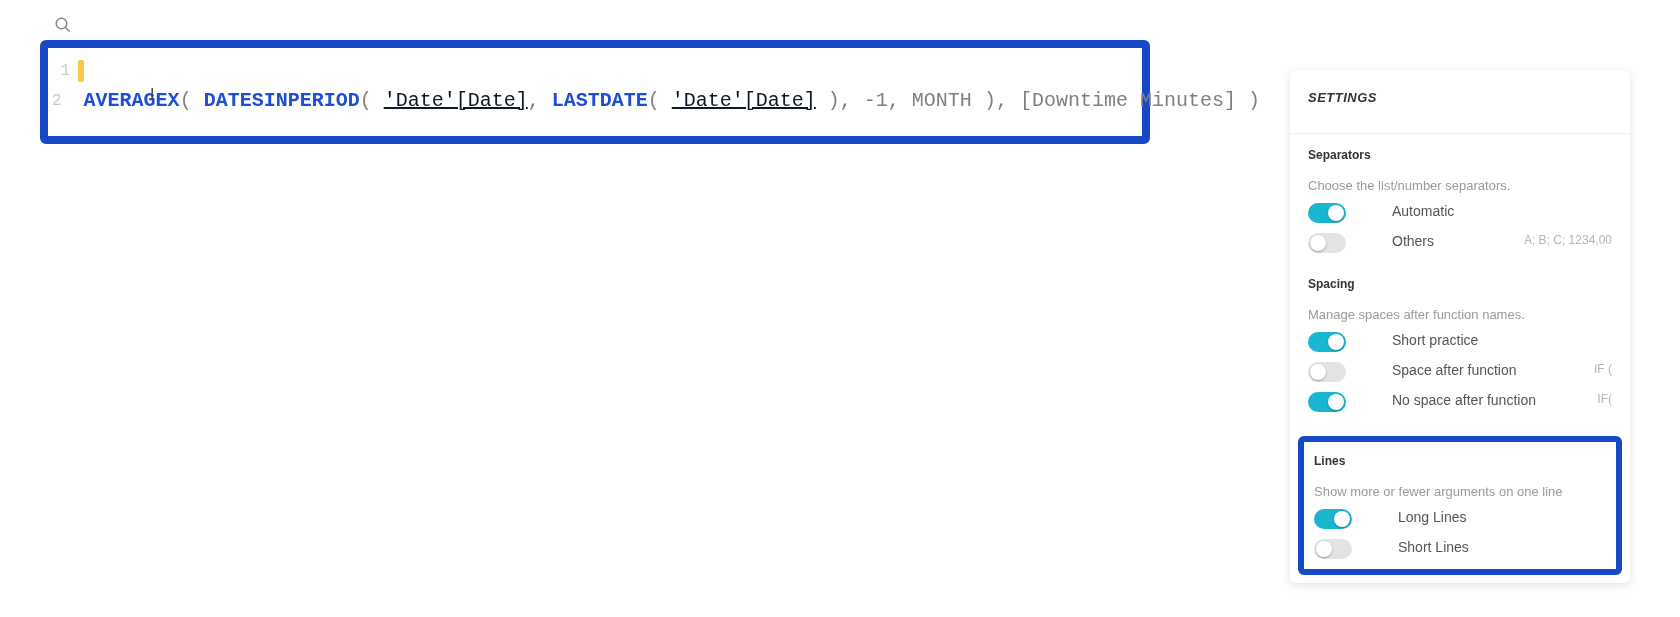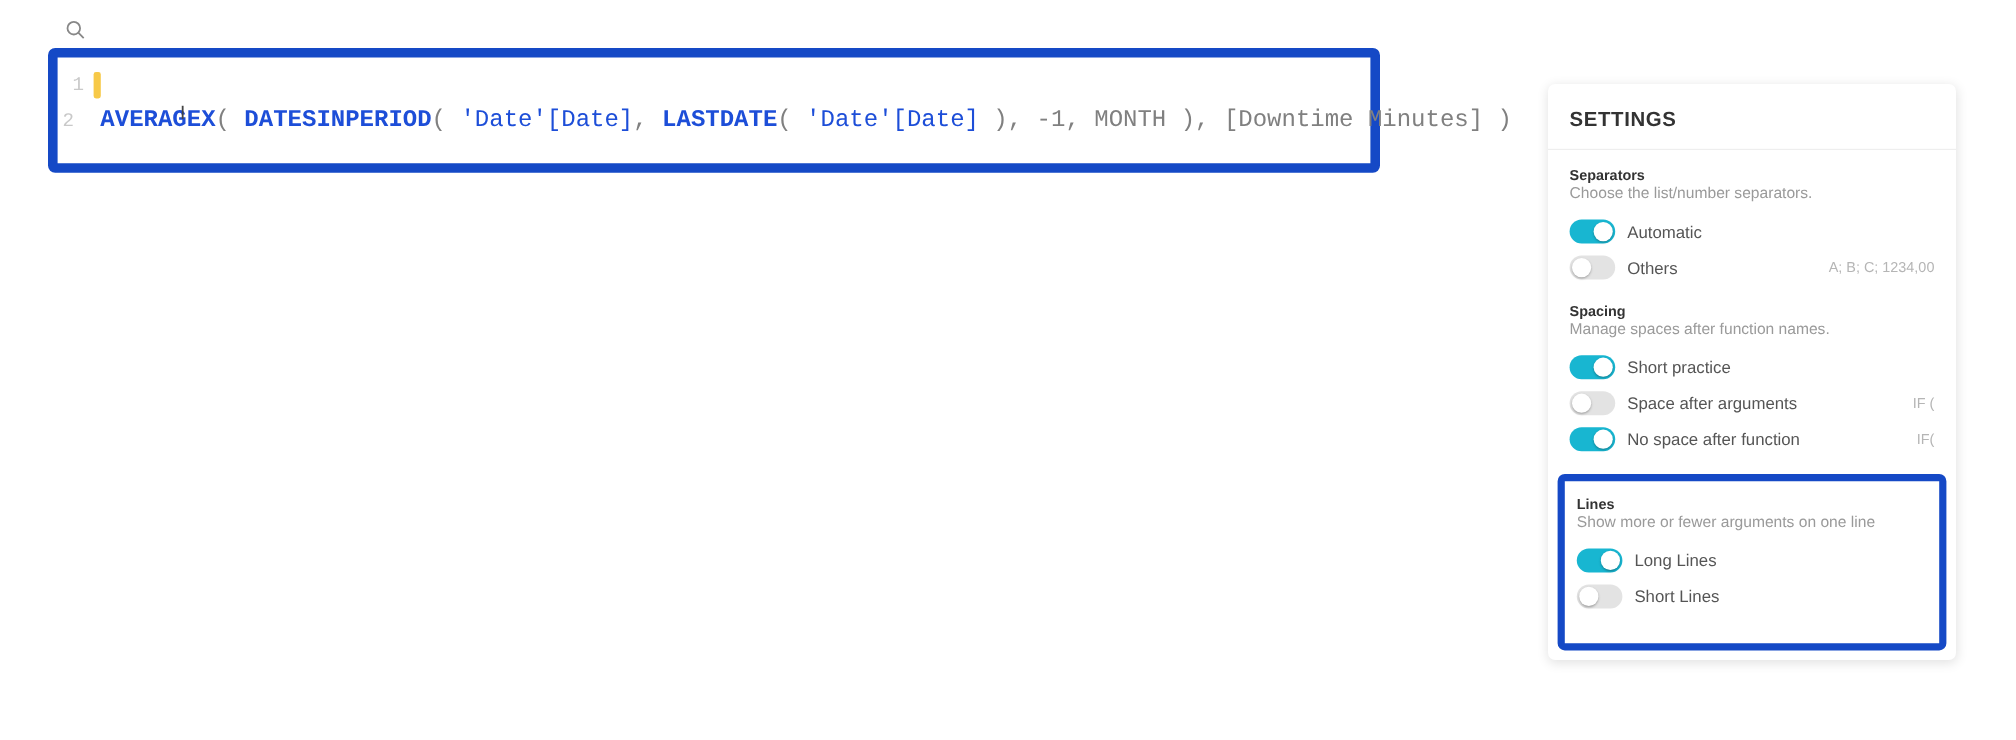--- a/index.html
+++ b/index.html
@@ -19,62 +19,62 @@
     border-radius: 6px;
     background: #fff;
     padding: 8px 0 20px 0;
   }
   .code-line { display: flex; align-items: flex-start; padding: 2px 0 2px 4px; font-family: "Consolas", "Courier New", monospace; font-size: 20px; line-height: 26px; }
   .gutter { width: 26px; text-align: right; color: #c9c9c9; font-size: 16px; padding-right: 8px; user-select:none;}
   .marker { width: 6px; height: 22px; background: #f7c948; border-radius: 2px; margin-right: 14px; margin-top:2px;}
   .code-text { white-space: pre; }
   .tok-measure { color: #9b9b9b; }
   .tok-fn { color: #1d4ed8; font-weight: 600; }
-  .tok-str { color: #1d4ed8; }
+  .tok-str { color: #0f172a; text-decoration: underline; }
   .tok-num { color: #808080; }
   .tok-kw { color: #808080; }
   .tok-plain { color: #808080; }
   .tok-punct { color: #808080; }
 
   
   .text-cursor { position: absolute; top: 86px; left: 150px; color: #444; font-size: 16px; pointer-events:none;}
 
   
   .settings-panel {
     position: absolute;
     top: 70px; left: 1290px;
     width: 340px;
     background: #fff;
     border-radius: 6px;
     box-shadow: 0 2px 10px rgba(0,0,0,0.12);
     padding: 20px 18px 18px 18px;
     font-size: 14px;
     color: #555;
   }
-  .settings-title { font-weight: 700; letter-spacing: 0.5px; color: #333; font-size: 17px; margin-bottom: 14px; }
+  .settings-title { font-weight: 700; letter-spacing: 0.5px; color: #333; font-size: 13px; margin-bottom: 28px; font-style: italic; }
   .divider { height: 1px; background: #eee; margin: 2px -18px 14px -18px; }
   .section-title { font-weight: 700; color: #333; font-size: 12px; margin-top: 4px; }
-  .section-desc { color: #9a9a9a; font-size: 13px; margin: 0 0 10px 0; }
-  .row { display: flex; align-items: center; height: 30px; }
+  .section-desc { color: #9a9a9a; font-size: 13px; margin: 16px 0 10px 0; }
+  .row { display: flex; align-items: flex-start; height: 30px; gap: 36px; }
   .row .label { color: #555; font-size: 14px; margin-left: 10px; flex: 1 1 auto; }
   .row .hint { color: #b5b5b5; font-size: 12px; }
   .toggle { width: 38px; height: 20px; border-radius: 10px; position: relative; flex: 0 0 auto; cursor:pointer;}
   .toggle .knob { position: absolute; top: 2px; width: 16px; height: 16px; background: #fff; border-radius: 50%; box-shadow: 0 1px 2px rgba(0,0,0,0.3); }
   .toggle.on { background: #18b6d1; }
   .toggle.on .knob { right: 2px; }
   .toggle.off { background: #e3e3e3; }
   .toggle.off .knob { left: 2px; }
 
   .group { margin-bottom: 14px; }
 
   .lines-box {
     border: 6px solid #1549c6;
     border-radius: 6px;
     margin: 10px -10px -10px -10px;
-    padding: 8px 10px 24px 10px;
+    padding: 8px 10px 0 10px;
   }
 </style>
 </head>
 <body>
 
 <div class="root">
 
   <div class="search-area">
     <svg viewBox="0 0 24 24">
         <circle cx="10" cy="10" r="7"></circle>
@@ -124,21 +124,21 @@
       <div class="row">
         <div class="toggle on">
             <div class="knob"></div>
           </div>
         <span class="label">Short practice</span>
       </div>
       <div class="row">
         <div class="toggle off">
             <div class="knob"></div>
           </div>
-        <span class="label">Space after arguments</span>
+        <span class="label">Space after function</span>
         <span class="hint">IF (</span>
       </div>
       <div class="row">
         <div class="toggle on">
             <div class="knob"></div>
           </div>
         <span class="label">No space after function</span>
         <span class="hint">IF(</span>
       </div>
     </div>

